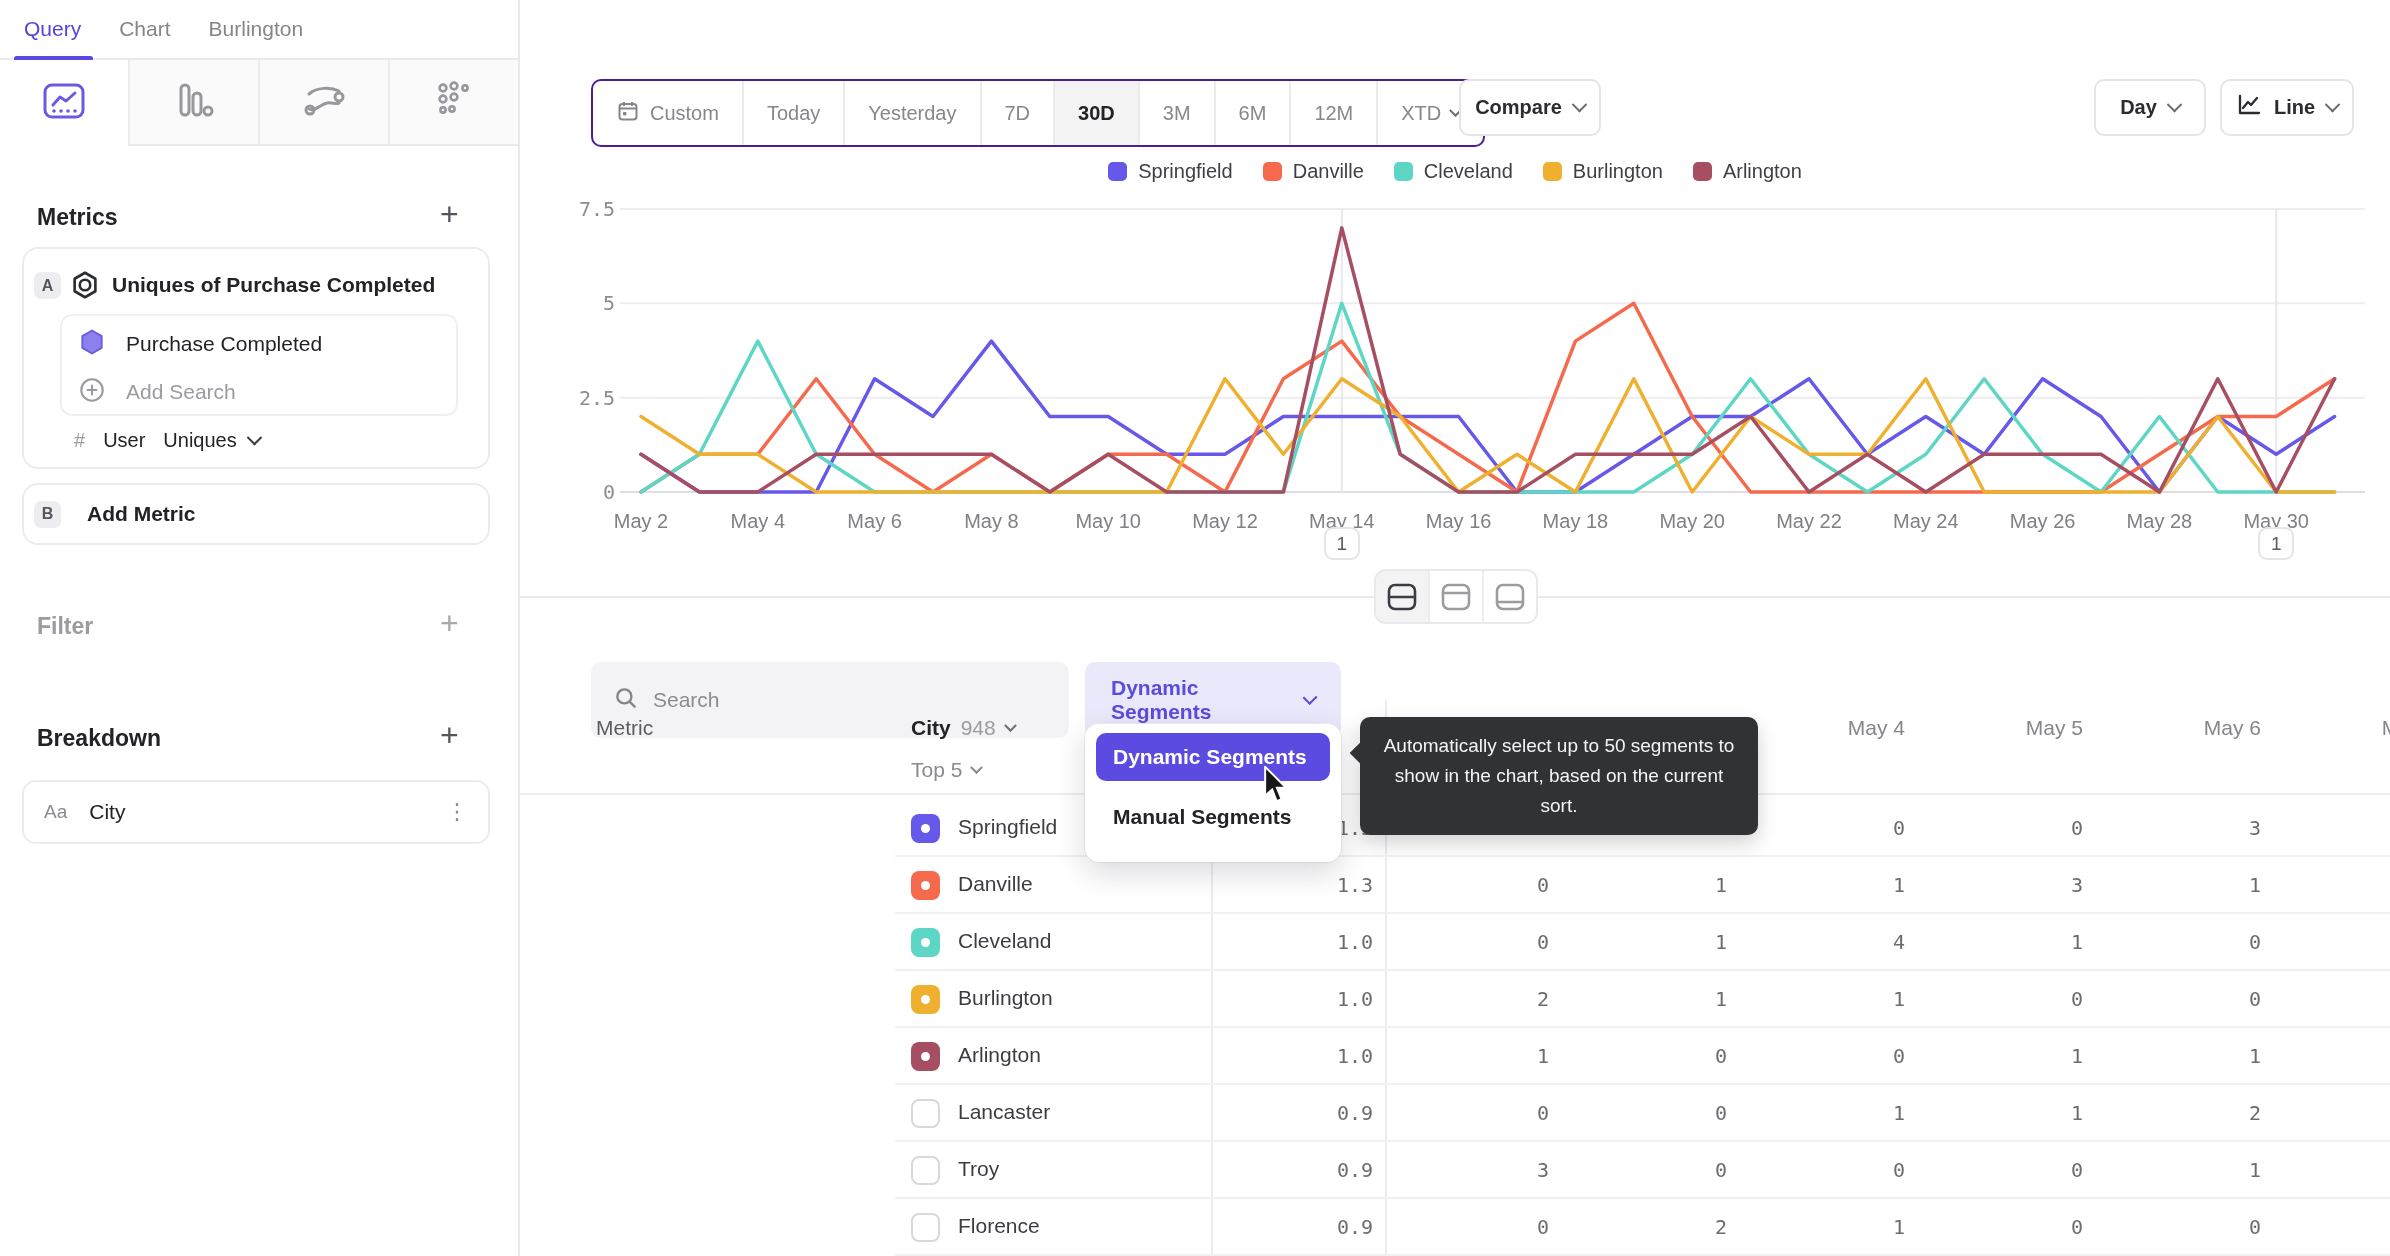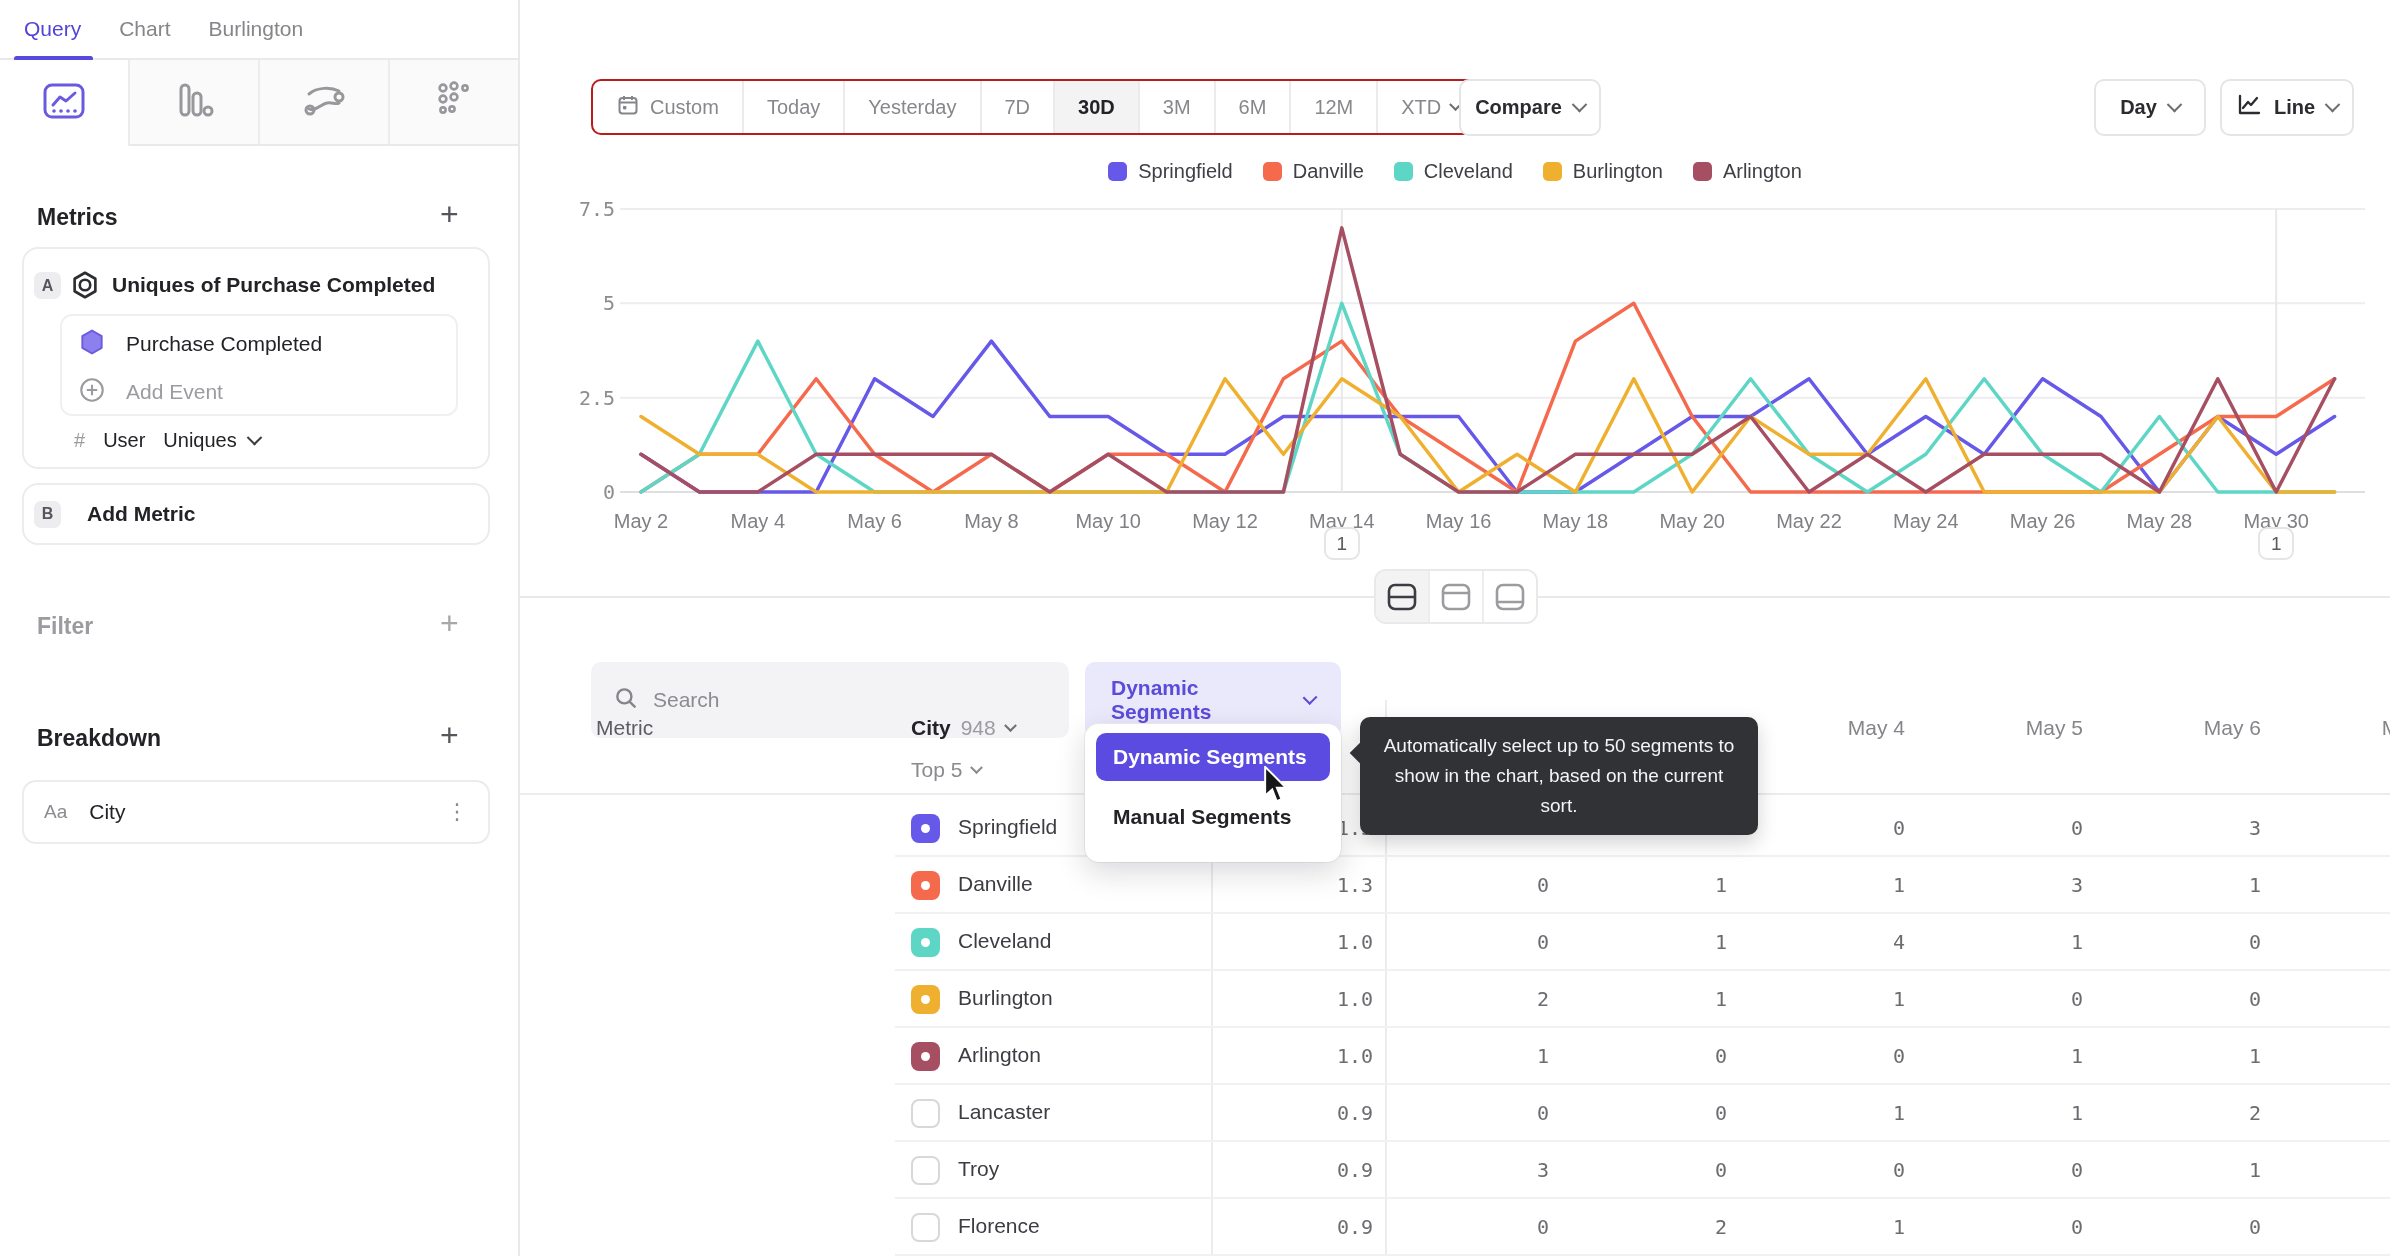--- a/index.html
+++ b/index.html
@@ -23,21 +23,21 @@
   .side-h { font-size:23px; font-weight:700; }
   .plus { font-size:32px; font-weight:400; color:#55565b; line-height:1; cursor:pointer; }
   .plus.dim { color:#a7a7ac; }
 
   .card { border:2px solid #ececf0; border-radius:16px; background:#fff; }
   .badge { width:27px; height:27px; border-radius:7px; background:#ededf0; color:#55565b; font-size:16px; font-weight:700; display:flex; align-items:center; justify-content:center; }
   .evt-label { font-size:21px; color:#232327; }
   .gray { color:#9b9ba0; }
 
   
-  .seg { display:flex; align-items:stretch; height:56px; border:2px solid #b91c1c; border-radius:10px; overflow:hidden; background:#fff; }
+  .seg { display:flex; align-items:stretch; height:68px; border:2px solid #4c1d95; border-radius:10px; overflow:hidden; background:#fff; }
   .seg-item { display:flex; align-items:center; gap:10px; padding:0 23px; font-size:20px; color:#87878c; border-left:2px solid #ebebee; cursor:pointer; white-space:nowrap; }
   .seg-item:first-child { border-left:none; }
   .seg-item.active { background:#f3f3f4; color:#232327; font-weight:700; }
   .btn { height:57px; border:2px solid #e5e5e9; border-radius:10px; background:#fff; display:flex; align-items:center; justify-content:center; gap:12px; font-size:20px; font-weight:700; color:#2b2c30; cursor:pointer; }
   .chev { width:11px; height:11px; border-right:2.4px solid #6e6e73; border-bottom:2.4px solid #6e6e73; transform:rotate(45deg) translate(-2px,-2px); display:inline-block; }
 
   
   #legend { left:520px; top:160px; width:1870px; display:flex; justify-content:center; gap:30px; align-items:center; }
   .lg-item { display:flex; align-items:center; gap:11px; cursor:pointer; }
   .lg-sw { width:19px; height:19px; border-radius:5px; }
@@ -179,21 +179,21 @@
           </span>
           <span class="evt-label">Purchase Completed</span>
         </div>
         <div class="abs" style="left:16px; top:60px; display:flex; align-items:center; gap:20px;">
           <span>
             <svg width="28" height="28" viewBox="0 0 24 24" fill="none" stroke="#9b9ba0" stroke-width="1.8">
                 <circle cx="12" cy="12" r="9.2"></circle>
                 <path d="M12 7.5 V16.5 M7.5 12 H16.5"></path>
               </svg>
           </span>
-          <span class="evt-label gray">Add Event</span>
+          <span class="evt-label gray">Add Search</span>
         </div>
       </div>
 
       <div class="abs" style="left:50px; top:180px; display:flex; align-items:center; gap:18px; font-size:20px;">
         <span class="gray">#</span>
         <span style="color:#232327;">User</span>
         <span style="color:#232327; display:flex; align-items:center; gap:12px;">
           <span>Uniques</span>
           <span class="chev" style="border-color:#3c3d42;"></span>
         </span>

